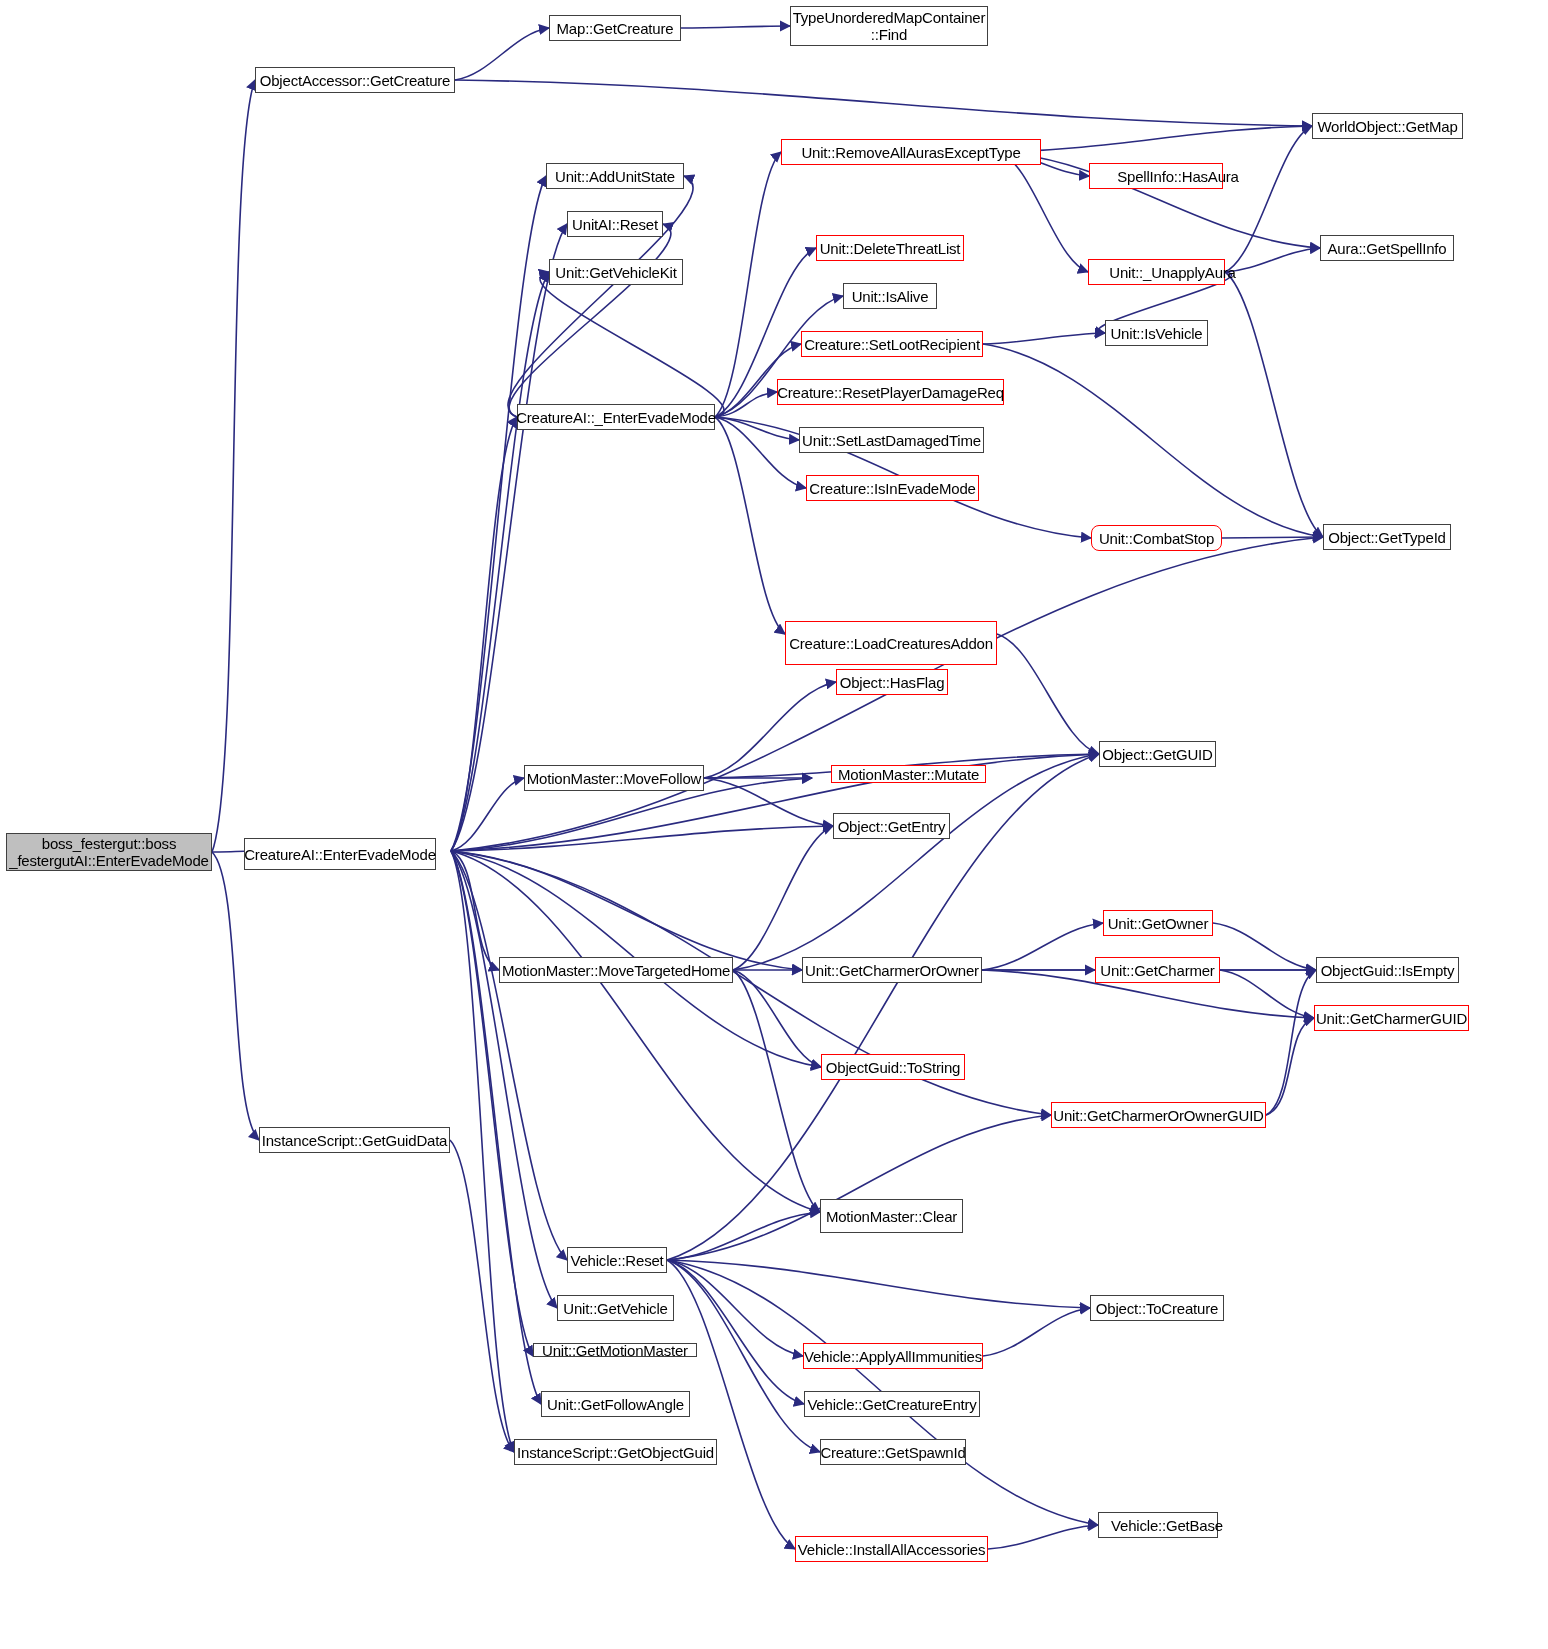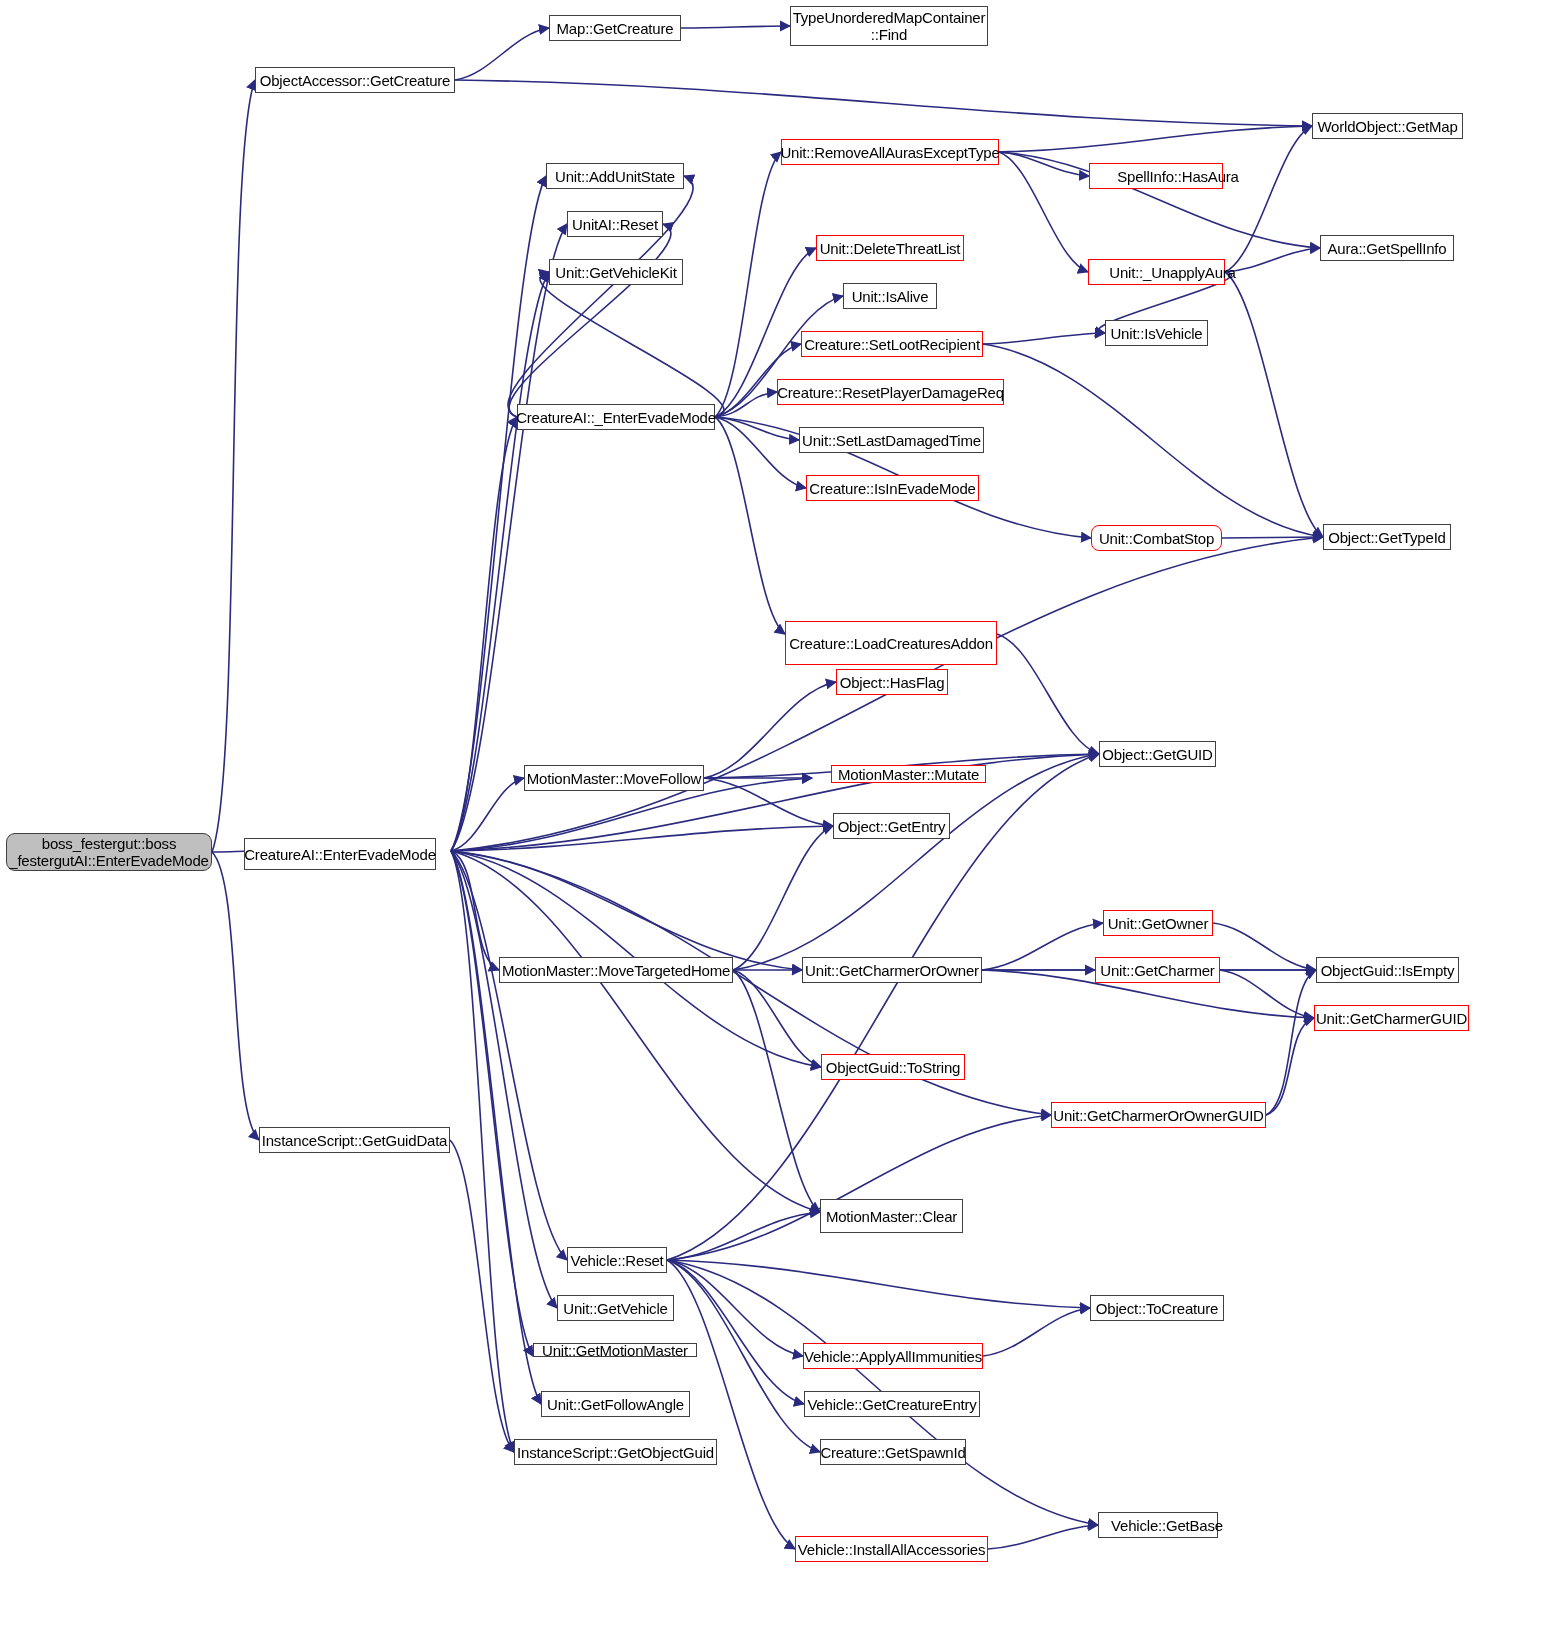--- a/index.html
+++ b/index.html
@@ -118,31 +118,31 @@
         <path d="M 667 1260 C 718.68 1269.6, 751.32 1346.4, 803 1356" marker-end="url(#arrow)"></path>
         <path d="M 667 1260 C 719.06 1274.4, 751.94 1389.6, 804 1404" marker-end="url(#arrow)"></path>
         <path d="M 667 1260 C 725.14 1279.2, 761.86 1432.8, 820 1452" marker-end="url(#arrow)"></path>
         <path d="M 667 1260 C 830.78 1286.5, 934.22 1498.5, 1098 1525" marker-end="url(#arrow)"></path>
         <path d="M 667 1260 C 715.64 1288.9, 746.36 1520.1, 795 1549" marker-end="url(#arrow)"></path>
         <path d="M 983 1356 C 1023.66 1351.2, 1049.34 1312.8, 1090 1308" marker-end="url(#arrow)"></path>
         <path d="M 988 1549 C 1029.8 1546.6, 1056.2 1527.4, 1098 1525" marker-end="url(#arrow)"></path>
       </g>
   </svg>
   <div id="node-layer">
-      <div class="node root" style="left: 6px; top: 833px; width: 206px; height: 38px; border-radius: 9px;">boss_festergut::boss
+      <div class="node root" style="left: 6px; top: 833px; width: 206px; height: 38px;">boss_festergut::boss
 _festergutAI::EnterEvadeMode</div>
       <div class="node" style="left: 255px; top: 67px; width: 200px; height: 26px;">ObjectAccessor::GetCreature</div>
       <div class="node" style="left: 549px; top: 15px; width: 132px; height: 26px;">Map::GetCreature</div>
       <div class="node" style="left: 790px; top: 6px; width: 198px; height: 40px;">TypeUnorderedMapContainer
 ::Find</div>
       <div class="node" style="left: 1312px; top: 113px; width: 151px; height: 26px;">WorldObject::GetMap</div>
       <div class="node" style="left: 546px; top: 163px; width: 138px; height: 26px;">Unit::AddUnitState</div>
       <div class="node" style="left: 567px; top: 211px; width: 96px; height: 26px;">UnitAI::Reset</div>
       <div class="node" style="left: 549px; top: 259px; width: 134px; height: 26px;">Unit::GetVehicleKit</div>
-      <div class="node red" style="left: 781px; top: 139px; width: 218px; height: 26px;">Unit::RemoveAllAurasExceptType</div>
+      <div class="node red" style="left: 781px; top: 139px; width: 260px; height: 26px;">Unit::RemoveAllAurasExceptType</div>
       <div class="node red" style="left: 1089px; top: 163px; width: 134px; height: 26px; padding-left: 48px;">SpellInfo::HasAura</div>
       <div class="node red" style="left: 816px; top: 235px; width: 148px; height: 26px;">Unit::DeleteThreatList</div>
       <div class="node" style="left: 843px; top: 283px; width: 94px; height: 26px;">Unit::IsAlive</div>
       <div class="node red" style="left: 1088px; top: 259px; width: 137px; height: 26px; padding-left: 36px;">Unit::_UnapplyAura</div>
       <div class="node" style="left: 1320px; top: 235px; width: 134px; height: 26px;">Aura::GetSpellInfo</div>
       <div class="node red" style="left: 801px; top: 331px; width: 182px; height: 26px;">Creature::SetLootRecipient</div>
       <div class="node" style="left: 1105px; top: 320px; width: 103px; height: 26px;">Unit::IsVehicle</div>
       <div class="node" style="left: 517px; top: 404px; width: 198px; height: 26px;">CreatureAI::_EnterEvadeMode</div>
       <div class="node red" style="left: 777px; top: 379px; width: 227px; height: 26px;">Creature::ResetPlayerDamageReq</div>
       <div class="node" style="left: 799px; top: 427px; width: 185px; height: 26px;">Unit::SetLastDamagedTime</div>

